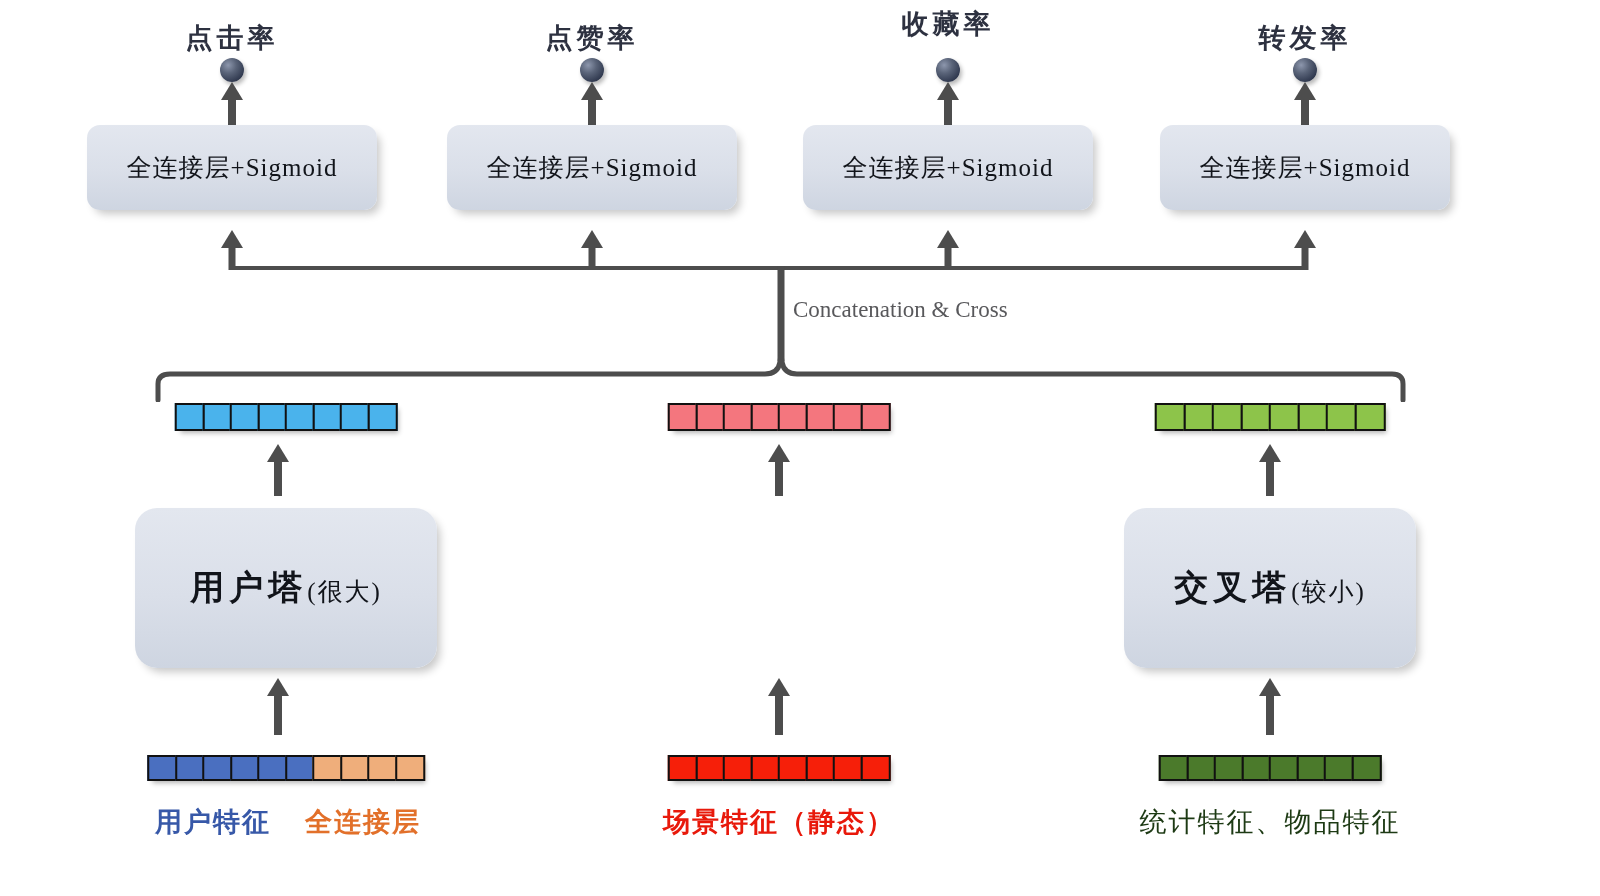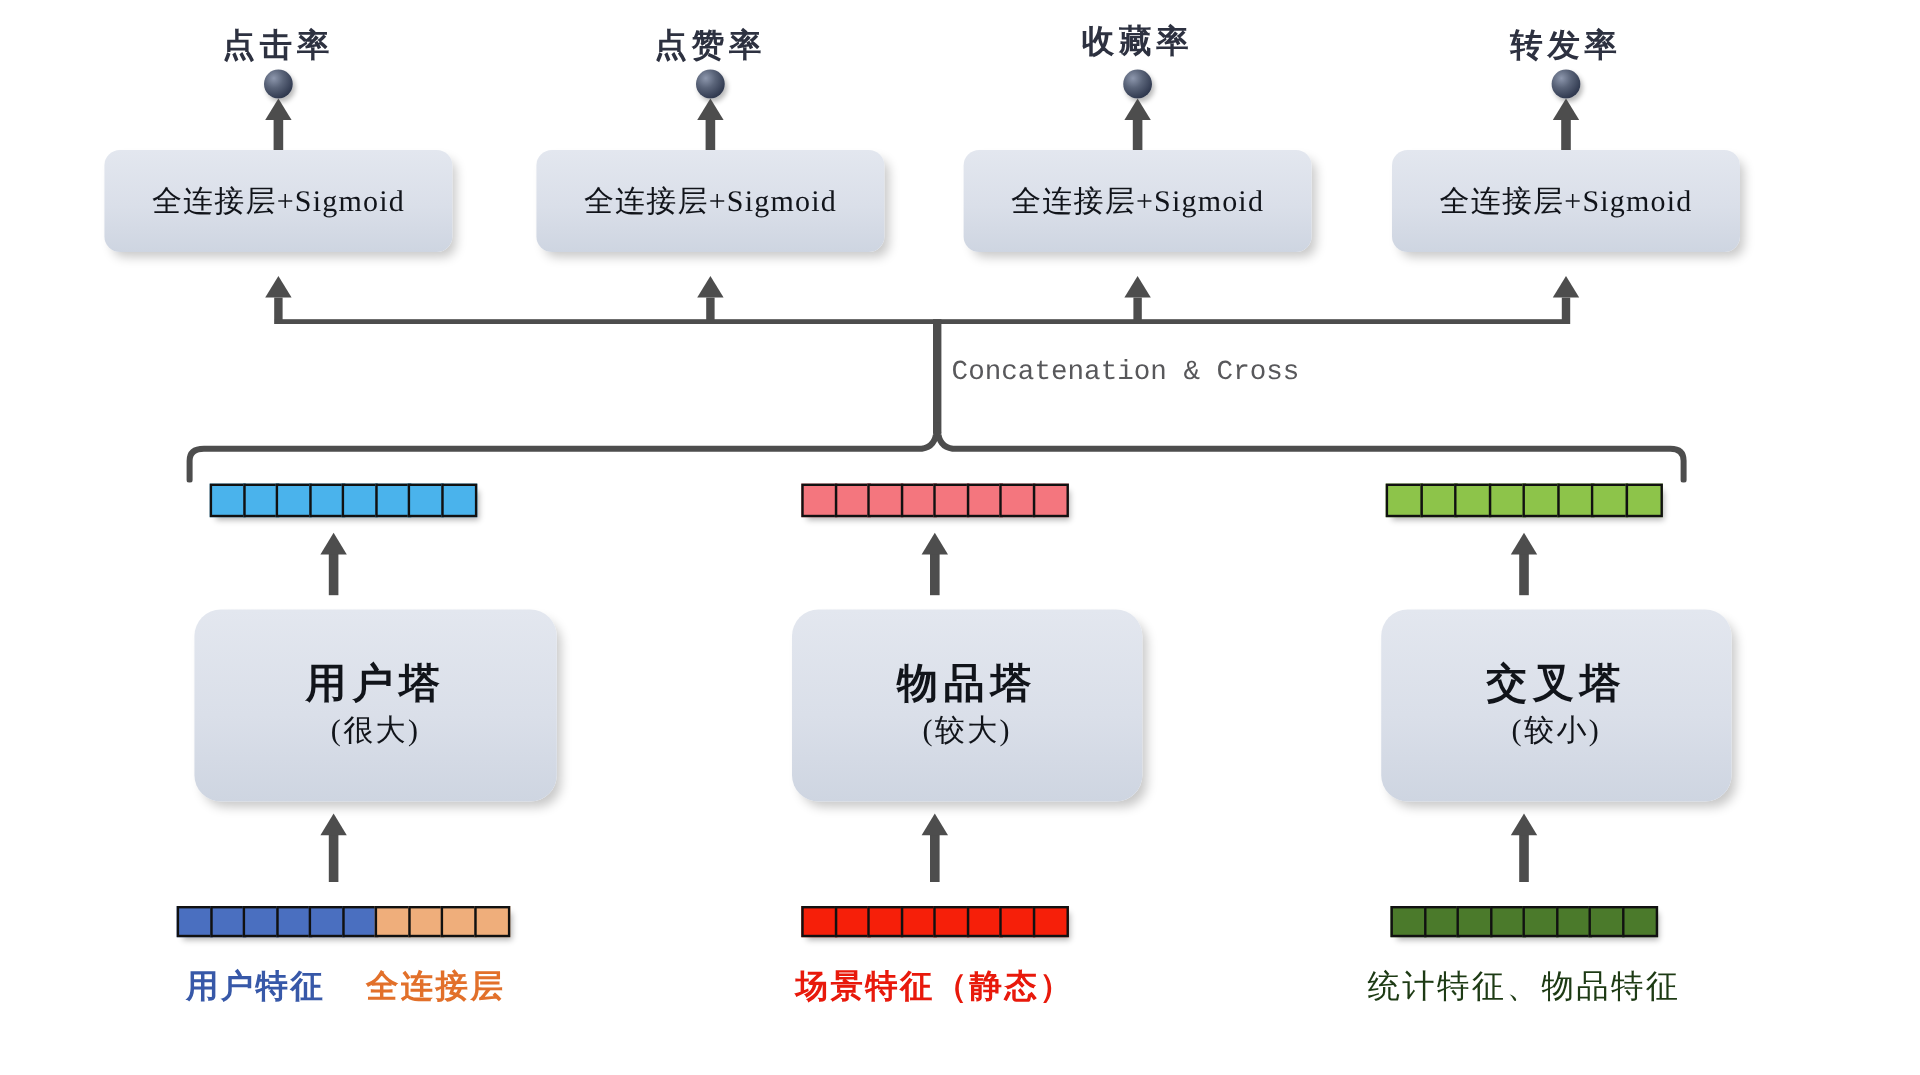--- a/index.html
+++ b/index.html
@@ -27,37 +27,37 @@
   
   .box{
     background:linear-gradient(180deg,#e3e7ef 0%,#dadfe9 55%,#ced5e1 100%);
     border-radius:14px;
     box-shadow:5px 6px 9px -2px rgba(0,0,0,.22);
     display:flex;align-items:center;justify-content:center;
     text-align:center;color:#11141a;
     transform:translateX(-50%);
   }
   .box.fc{font-size:25px;letter-spacing:1px;border-radius:13px;}
-  .box.tower{border-radius:22px;flex-direction:column;line-height:1.08;margin-left:27px;}
+  .box.tower{border-radius:22px;line-height:1.08;}
   .tower-main{font-size:34px;font-weight:700;letter-spacing:5px;}
   .tower-sub{font-size:25px;letter-spacing:2px;margin-top:6px;}
 
   
   .vline{background:#4d4d4d;transform:translateX(-50%);}
   .arrow-up{
     width:0;height:0;
     border-left:11px solid transparent;border-right:11px solid transparent;
     border-bottom:18px solid #4d4d4d;
     transform:translateX(-50%);
   }
   .hline{background:#4d4d4d;height:4px;}
 
   
   .concat-label{
-    font-family:Liberation Mono, monospace;
+    font-family:Liberation Serif, serif;
     font-size:23px;color:#58585b;white-space:nowrap;
   }
 
   
   .vec{display:flex;transform:translateX(-50%);
        box-shadow:3px 4px 5px -2px rgba(0,0,0,.30);}
   .cell{border:2.5px solid #111;margin-left:-2.5px;box-sizing:border-box;}
   .cell:first-child{margin-left:0;}
 
   
@@ -75,21 +75,21 @@
   <div class="abs out-label" style="left:232px;top:20px;">点击率</div>
   <div class="abs node" style="left:232px;top:58px;"></div>
   <div class="abs vline" style="left:232px;top:96px;width:8px;height:30px;"></div>
   <div class="abs arrow-up" style="left:232px;top:82px;"></div>
 
   <div class="abs out-label" style="left:592px;top:20px;">点赞率</div>
   <div class="abs node" style="left:592px;top:58px;"></div>
   <div class="abs vline" style="left:592px;top:96px;width:8px;height:30px;"></div>
   <div class="abs arrow-up" style="left:592px;top:82px;"></div>
 
-  <div class="abs out-label" style="left:948px;top:16px;">收藏率</div>
+  <div class="abs out-label" style="left:948px;top:6px;">收藏率</div>
   <div class="abs node" style="left:948px;top:58px;"></div>
   <div class="abs vline" style="left:948px;top:96px;width:8px;height:30px;"></div>
   <div class="abs arrow-up" style="left:948px;top:82px;"></div>
 
   <div class="abs out-label" style="left:1305px;top:20px;">转发率</div>
   <div class="abs node" style="left:1305px;top:58px;"></div>
   <div class="abs vline" style="left:1305px;top:96px;width:8px;height:30px;"></div>
   <div class="abs arrow-up" style="left:1305px;top:82px;"></div>
 
   <div class="abs box fc" style="left:232px;top:125px;width:290px;height:85px;">
@@ -171,24 +171,20 @@
     <div class="cell" style="width:30px;height:28px;background:#f4767e;"></div>
     <div class="cell" style="width:30px;height:28px;background:#f4767e;"></div>
     <div class="cell" style="width:30px;height:28px;background:#f4767e;"></div>
     <div class="cell" style="width:30px;height:28px;background:#f4767e;"></div>
     <div class="cell" style="width:30px;height:28px;background:#f4767e;"></div>
     <div class="cell" style="width:30px;height:28px;background:#f4767e;"></div>
   </div>
   <div class="abs vline" style="left:779px;top:460px;width:8px;height:36px;"></div>
   <div class="abs arrow-up" style="left:779px;top:444px;"></div>
 
-  <div class="abs box tower" style="left:779px;top:508px;width:292px;height:160px;">
-    <span class="tower-main">物品塔</span>
-    <span class="tower-sub">(较大)</span>
-  </div>
 
   <div class="abs vline" style="left:779px;top:695px;width:8px;height:40px;"></div>
   <div class="abs arrow-up" style="left:779px;top:678px;"></div>
 
   <div class="abs vec" style="left:779px;top:755px;">
     <div class="cell" style="width:30px;height:26px;background:#f61f09;"></div>
     <div class="cell" style="width:30px;height:26px;background:#f61f09;"></div>
     <div class="cell" style="width:30px;height:26px;background:#f61f09;"></div>
     <div class="cell" style="width:30px;height:26px;background:#f61f09;"></div>
     <div class="cell" style="width:30px;height:26px;background:#f61f09;"></div>

